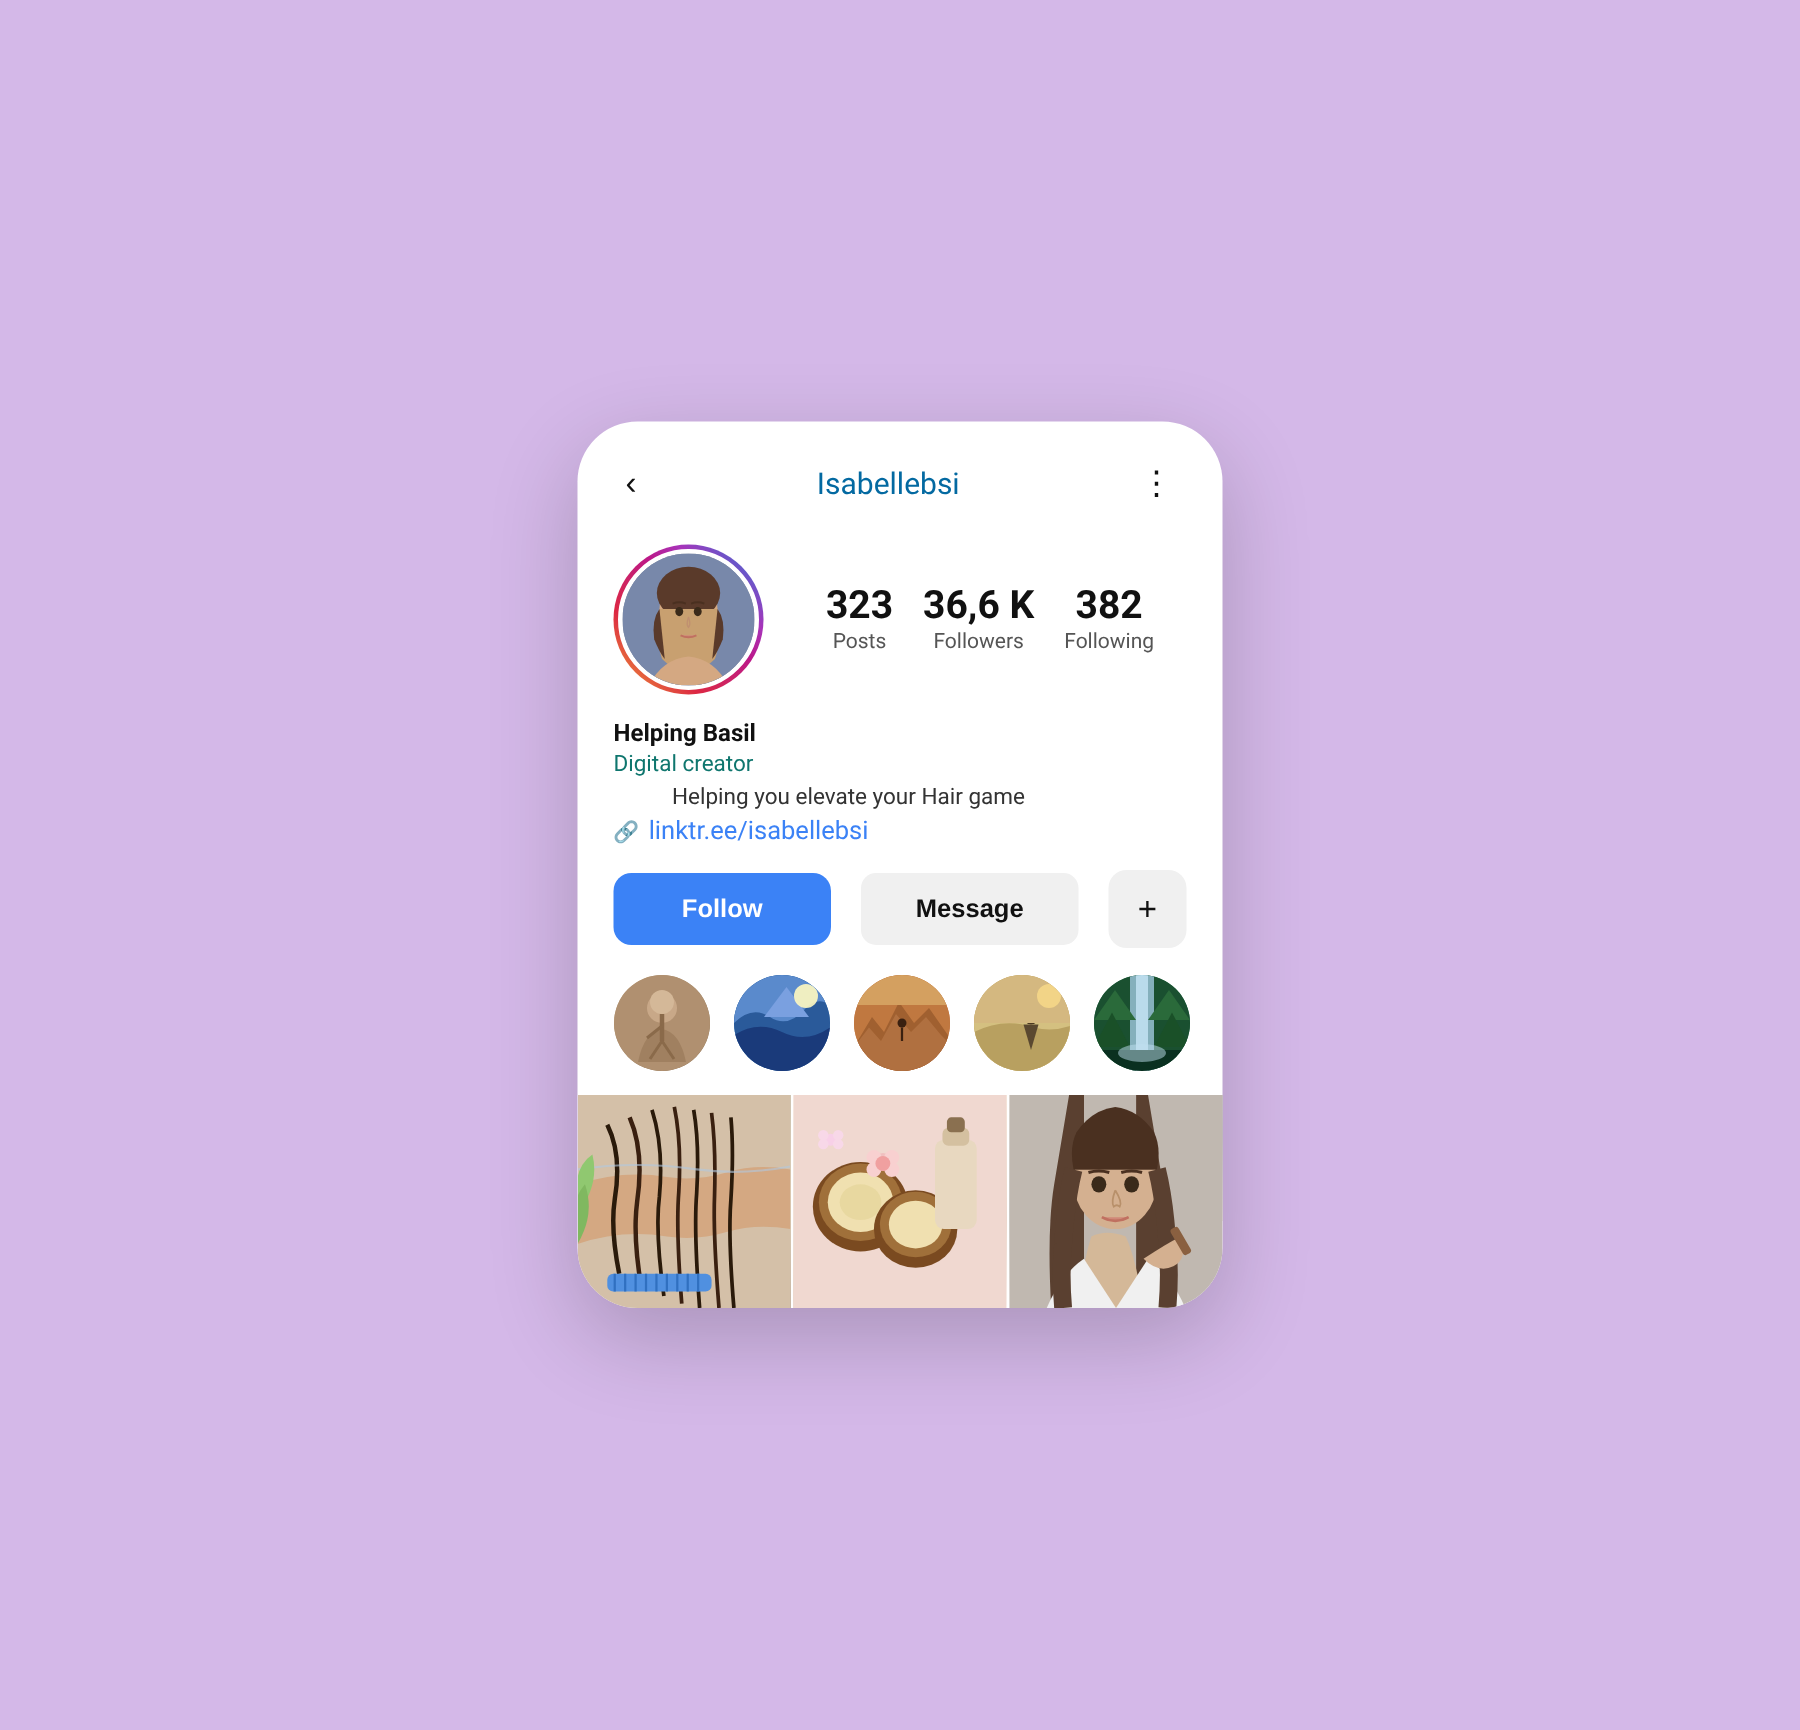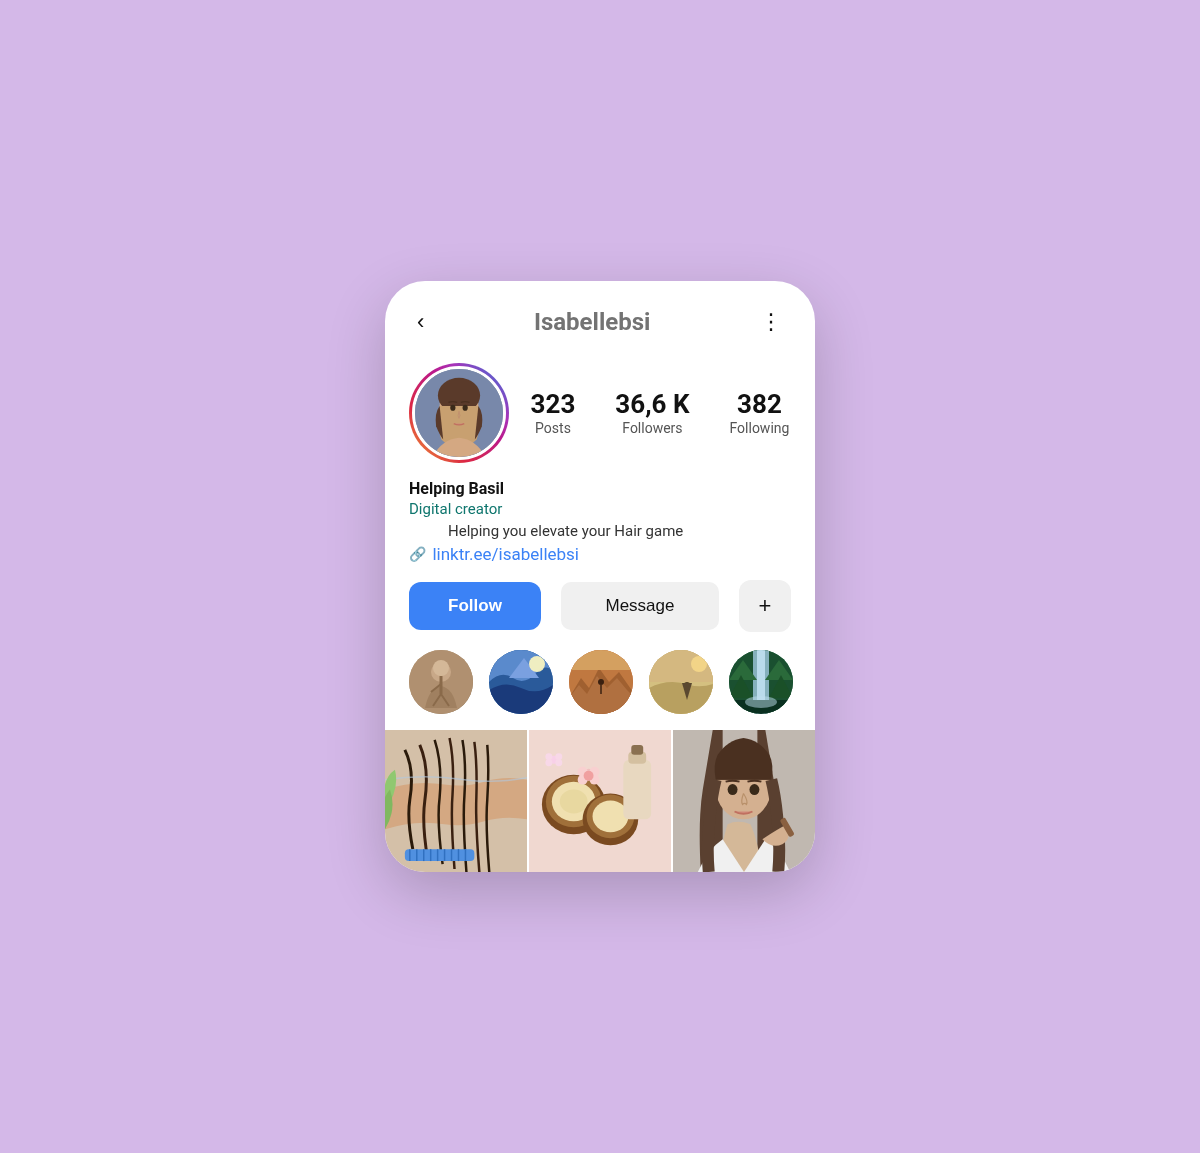--- a/index.html
+++ b/index.html
@@ -36,23 +36,23 @@
       font-size: 22px;
       color: #111;
       cursor: pointer;
       font-weight: 300;
       background: none;
       border: none;
       padding: 4px 8px;
     }
 
     .header-title {
-      font-size: 24px;
-      font-weight: 700;
-      color: #737373;
+      font-size: 20px;
+      font-weight: 400;
+      color: #0369a1;
     }
 
     .more-btn {
       font-size: 22px;
       color: #111;
       cursor: pointer;
       background: none;
       border: none;
       padding: 4px 8px;
       letter-spacing: 1px;
@@ -85,21 +85,21 @@
     }
 
     
     .avatar-svg {
       width: 100%;
       height: 100%;
     }
 
     .stats {
       display: flex;
-      gap: 40px;
+      gap: 20px;
       flex: 1;
       justify-content: center;
     }
 
     .stat-item {
       display: flex;
       flex-direction: column;
       align-items: center;
     }
 
@@ -176,23 +176,23 @@
       font-weight: 700;
       cursor: pointer;
     }
 
     .btn-message {
       flex: 1;
       background: #f0f0f0;
       color: #111;
       border: none;
       border-radius: 10px;
-      padding: 14px 13px;
+      padding: 14px 0;
       font-size: 17px;
-      font-weight: 400;
+      font-weight: 700;
       cursor: pointer;
     }
 
     .btn-plus {
       width: 52px;
       height: 52px;
       background: #f0f0f0;
       color: #111;
       border: none;
       border-radius: 12px;

